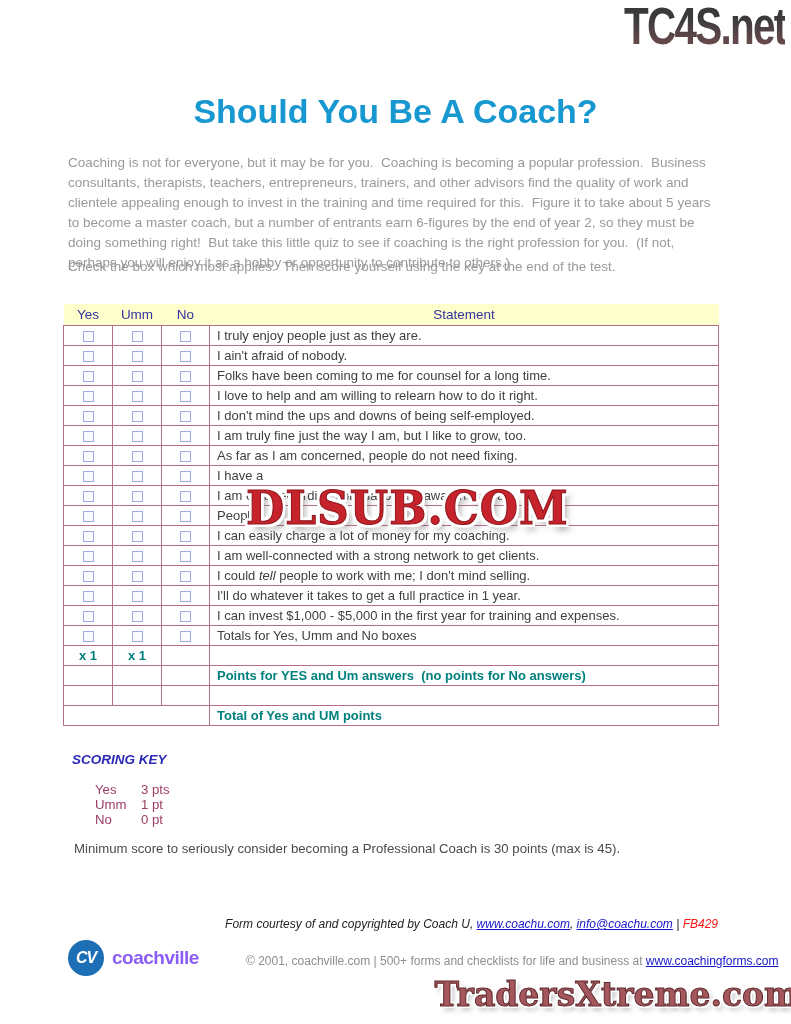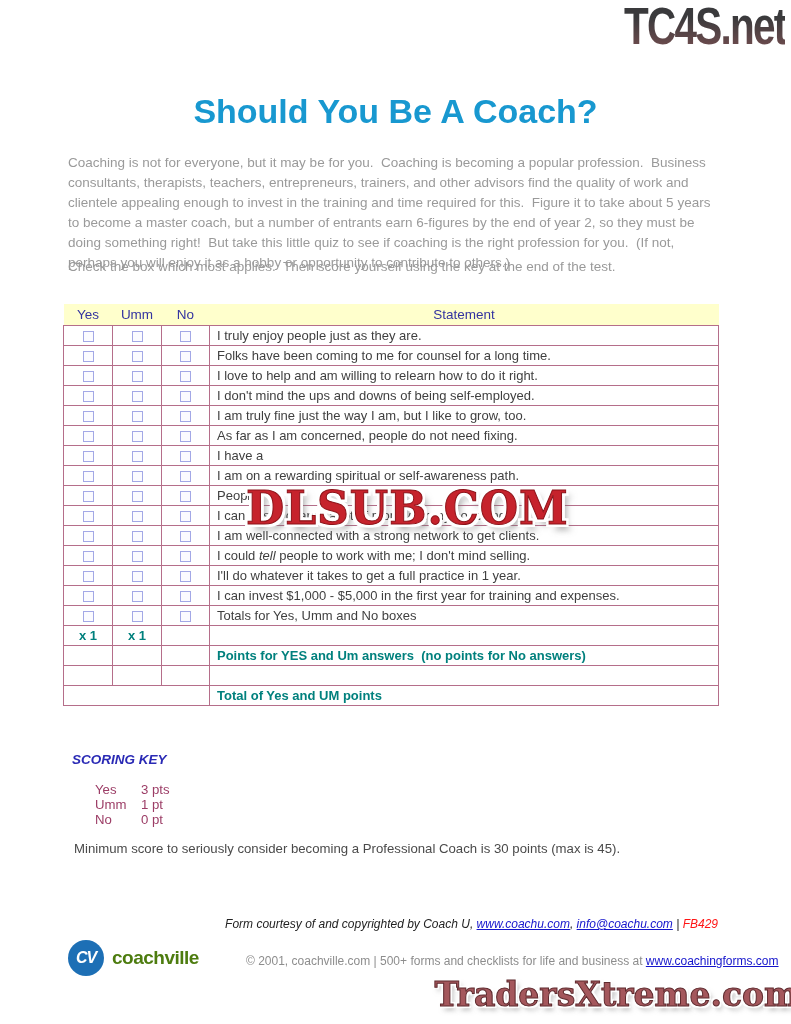--- a/index.html
+++ b/index.html
@@ -89,21 +89,21 @@
     font-size:12px; font-style:italic; color:#222222; white-space:nowrap;
   }
   .footer-courtesy .lnk { color:#1414cc; text-decoration:underline; cursor:pointer; }
   .footer-courtesy .code { color:#ff1414; }
   .logo { position:absolute; top:940px; left:68px; display:flex; align-items:center;justify-content:center; }
   .logo-circle {
     width:36px; height:36px; border-radius:50%; background:#1d6fb5;
     display:flex; align-items:center; justify-content:center;
     color:#ffffff; font-weight:bold; font-style:italic; font-size:16px; letter-spacing:-1px;
   }
-  .logo-text { margin-left:8px; font-size:19px; font-weight:bold; color:#4d7c0f; letter-spacing:-0.5px; }
+  .logo-text { margin-left:8px; font-size:19px; font-weight:bold; color:#8b5cf6; letter-spacing:-0.5px; }
   .footer-copy {
     position:absolute; top:954px; left:246px;
     font-size:12px; color:#8d8d8d; white-space:nowrap;
   }
   .footer-copy .lnk { color:#1414cc; text-decoration:underline; cursor:pointer; }
 </style>
 </head>
 <body>
 
 <div class="page">
@@ -131,20 +131,26 @@
           <th>No</th>
           <th>Statement</th>
         </tr>
       </thead>
       <tbody id="quiz-body">
           <tr>
             <td class="chk"><span class="checkbox"></span></td>
             <td class="chk"><span class="checkbox"></span></td>
             <td class="chk"><span class="checkbox"></span></td>
             <td class="stmt"><span>I truly enjoy people just as they are.</span></td>
+          </tr>
+          <tr>
+            <td class="chk"><span class="checkbox"></span></td>
+            <td class="chk"><span class="checkbox"></span></td>
+            <td class="chk"><span class="checkbox"></span></td>
+            <td class="stmt"><span>I ain't afraid of nobody.</span></td>
           </tr>
           <tr>
             <td class="chk"><span class="checkbox"></span></td>
             <td class="chk"><span class="checkbox"></span></td>
             <td class="chk"><span class="checkbox"></span></td>
             <td class="stmt"><span>Folks have been coming to me for counsel for a long time.</span></td>
           </tr>
           <tr>
             <td class="chk"><span class="checkbox"></span></td>
             <td class="chk"><span class="checkbox"></span></td>

